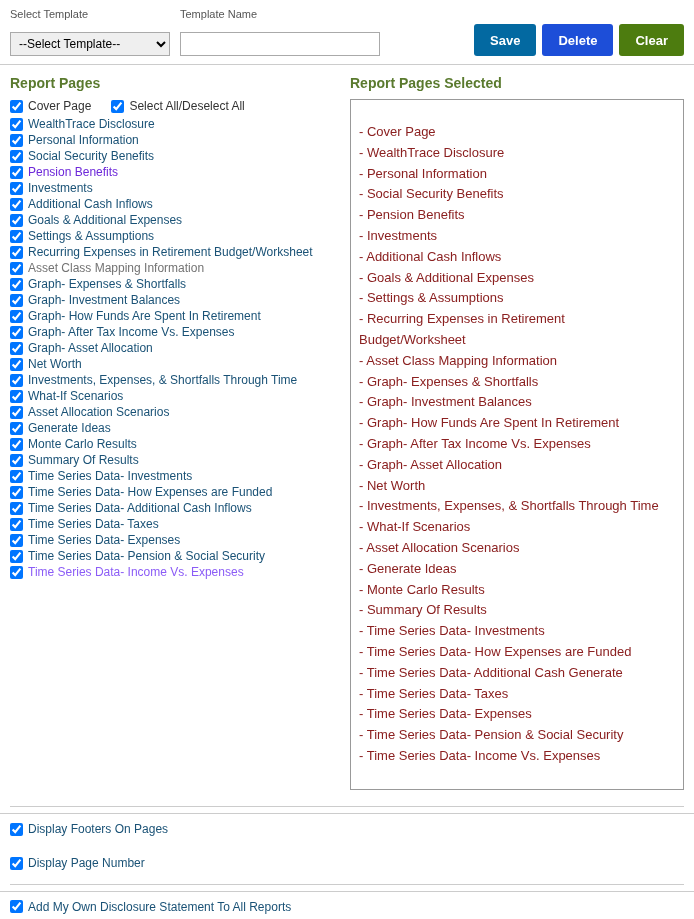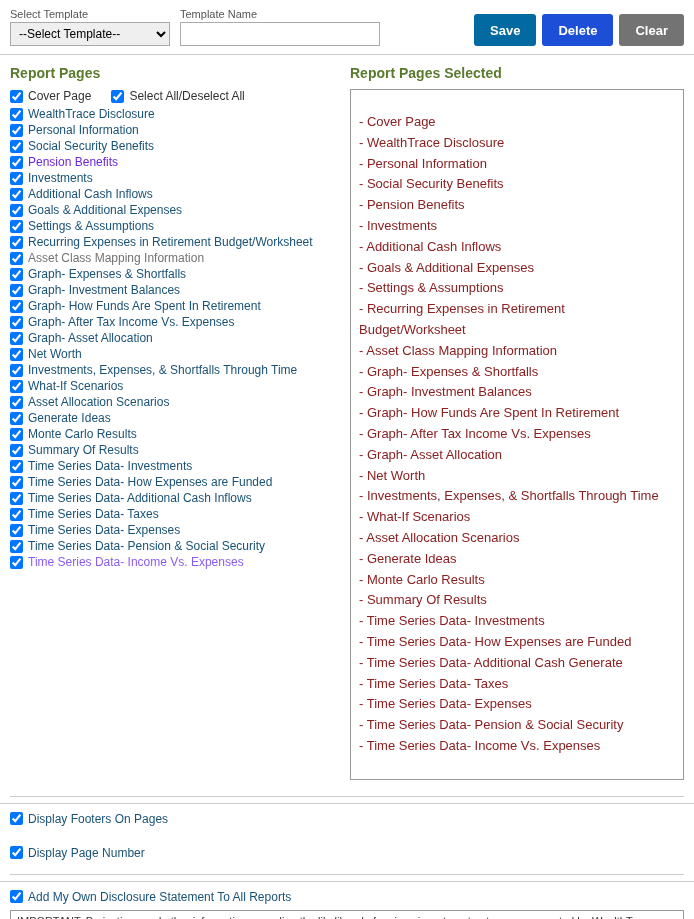--- a/index.html
+++ b/index.html
@@ -5,51 +5,51 @@
     * { box-sizing: border-box; margin: 0; padding: 0; }
     body { font-family: Arial, sans-serif; font-size: 12px; color: #333; background: #fff; width: 694px; }
 
     .top-bar {
       display: flex;
       align-items: flex-end;
       padding: 8px 10px;
       gap: 10px;
       border-bottom: 1px solid #ccc;
     }
-    .top-bar .field-group { display: flex; flex-direction: column; gap: 2px; }
+    .top-bar .field-group { display: flex; flex-direction: column; gap: 12px; }
     .top-bar label { font-size: 11px; color: #555; }
     .top-bar select {
       width: 160px; height: 24px; font-size: 12px;
       border: 1px solid #aaa; padding: 2px 4px;
     }
     .top-bar input[type="text"] {
       width: 200px; height: 24px; font-size: 12px;
       border: 1px solid #aaa; padding: 2px 6px;
     }
     .btn-group { display: flex; gap: 6px; margin-left: auto; align-items: flex-end; }
     .btn {
       height: 32px; padding: 0 16px; font-size: 13px; font-weight: bold;
       border: none; cursor: pointer; border-radius: 3px; color: #fff;
     }
     .btn-save { background: #0369a1; }
     .btn-delete { background: #1d4ed8; }
-    .btn-clear { background: #737373; }
+    .btn-clear { background: #4d7c0f; }
 
     .main-content { display: flex; padding: 10px; gap: 10px; }
 
     .left-panel { width: 330px; flex-shrink: 0; }
     .right-panel { flex: 1; }
 
     .section-title {
       font-size: 14px; font-weight: bold; color: #5a7a2e;
       margin-bottom: 8px;
     }
 
     .checklist { display: flex; flex-direction: column; gap: 2px; }
-    .checklist-item { display: flex; align-items: center; gap: 5px; }
+    .checklist-item { display: flex; align-items: flex-end; gap: 5px; }
     .checklist-item input[type="checkbox"] { width: 13px; height: 13px; cursor: pointer; }
     .checklist-item label { font-size: 12px; color: #1a5276; cursor: pointer; }
     .checklist-item label.black { color: #333; }
 
     .top-check-row { display: flex; align-items: center; gap: 20px; margin-bottom: 4px; }
 
     .selected-box {
       border: 1px solid #999;
       min-height: 500px;
       padding: 22px 8px;

